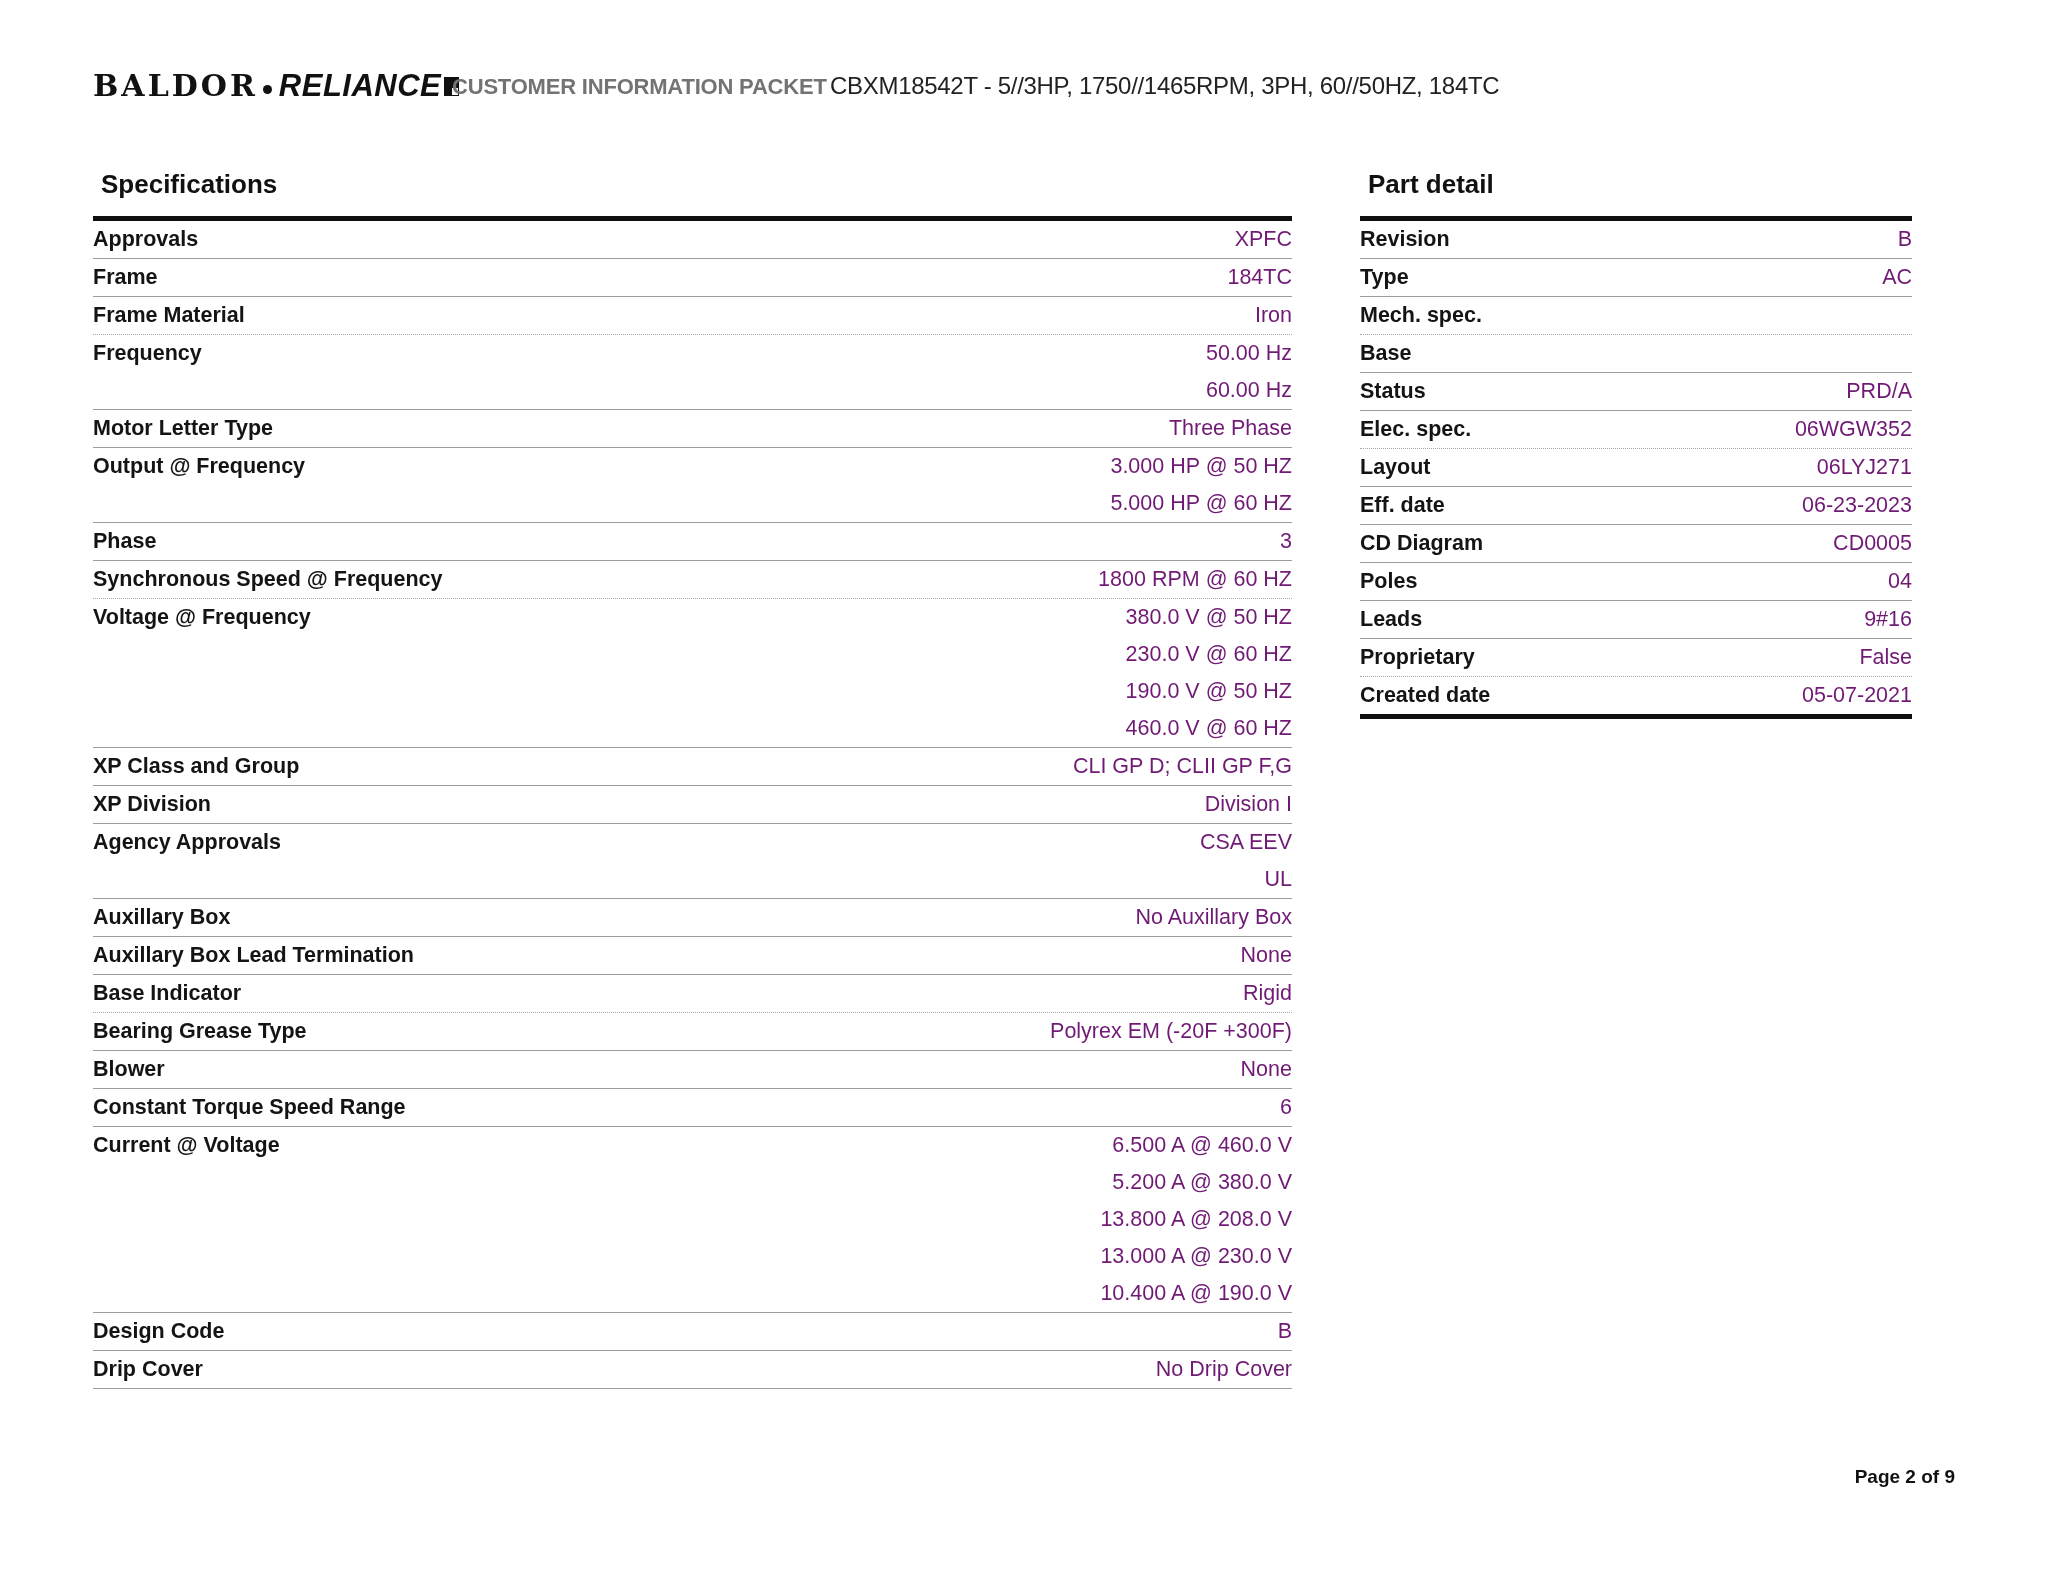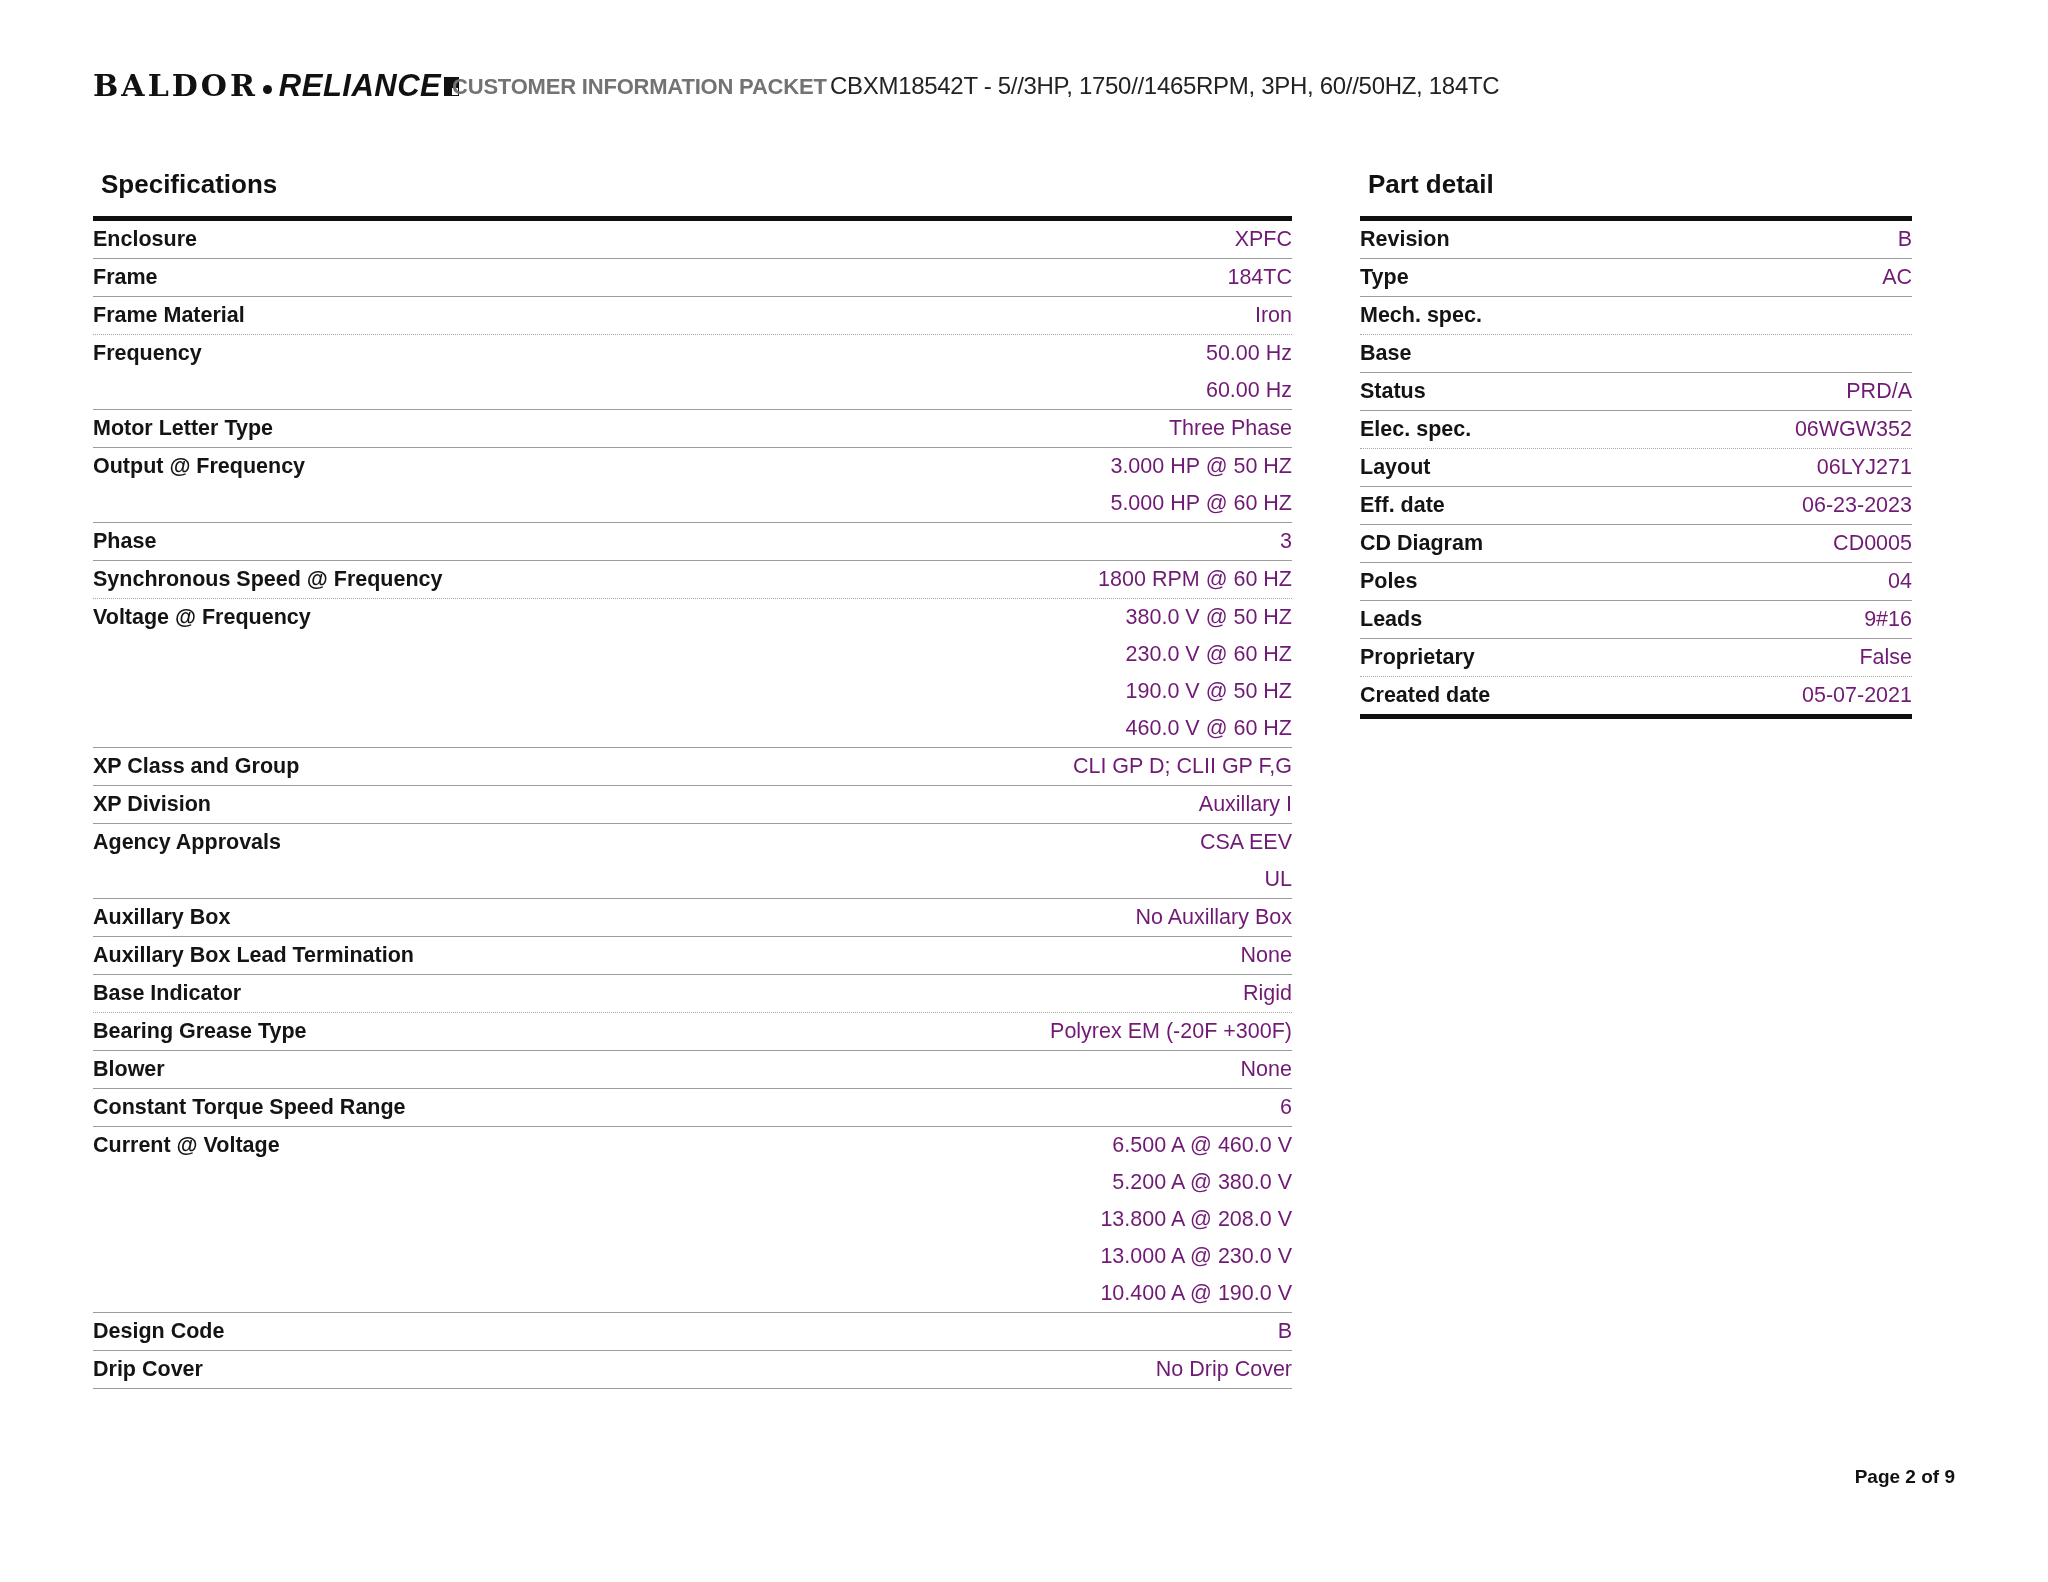--- a/index.html
+++ b/index.html
@@ -71,21 +71,21 @@
     <span class="logo-baldor">BALDOR</span><span class="logo-dot"></span><span class="logo-reliance">RELIANCE</span><span class="logo-mark"></span>
   </div>
 
   <div class="doc-title">CUSTOMER INFORMATION PACKET</div>
   <div class="doc-subtitle">CBXM18542T - 5//3HP, 1750//1465RPM, 3PH, 60//50HZ, 184TC</div>
 
   <section class="col col-left">
     <h2>Specifications</h2>
     <div class="spec-table" id="spec-table">
         <div class="row sep-solid">
-          <div class="label">Enclosure</div>
+          <div class="label">Approvals</div>
           <div class="values">
             <div class="value-line">XPFC</div>
           </div>
         </div>
         <div class="row sep-solid">
           <div class="label">Frame</div>
           <div class="values">
             <div class="value-line">184TC</div>
           </div>
         </div>
@@ -138,21 +138,21 @@
         </div>
         <div class="row sep-solid">
           <div class="label">XP Class and Group</div>
           <div class="values">
             <div class="value-line">CLI GP D; CLII GP F,G</div>
           </div>
         </div>
         <div class="row sep-solid">
           <div class="label">XP Division</div>
           <div class="values">
-            <div class="value-line">Auxillary I</div>
+            <div class="value-line">Division I</div>
           </div>
         </div>
         <div class="row sep-solid">
           <div class="label">Agency Approvals</div>
           <div class="values">
             <div class="value-line">CSA EEV</div>
             <div class="value-line">UL</div>
           </div>
         </div>
         <div class="row sep-solid">

